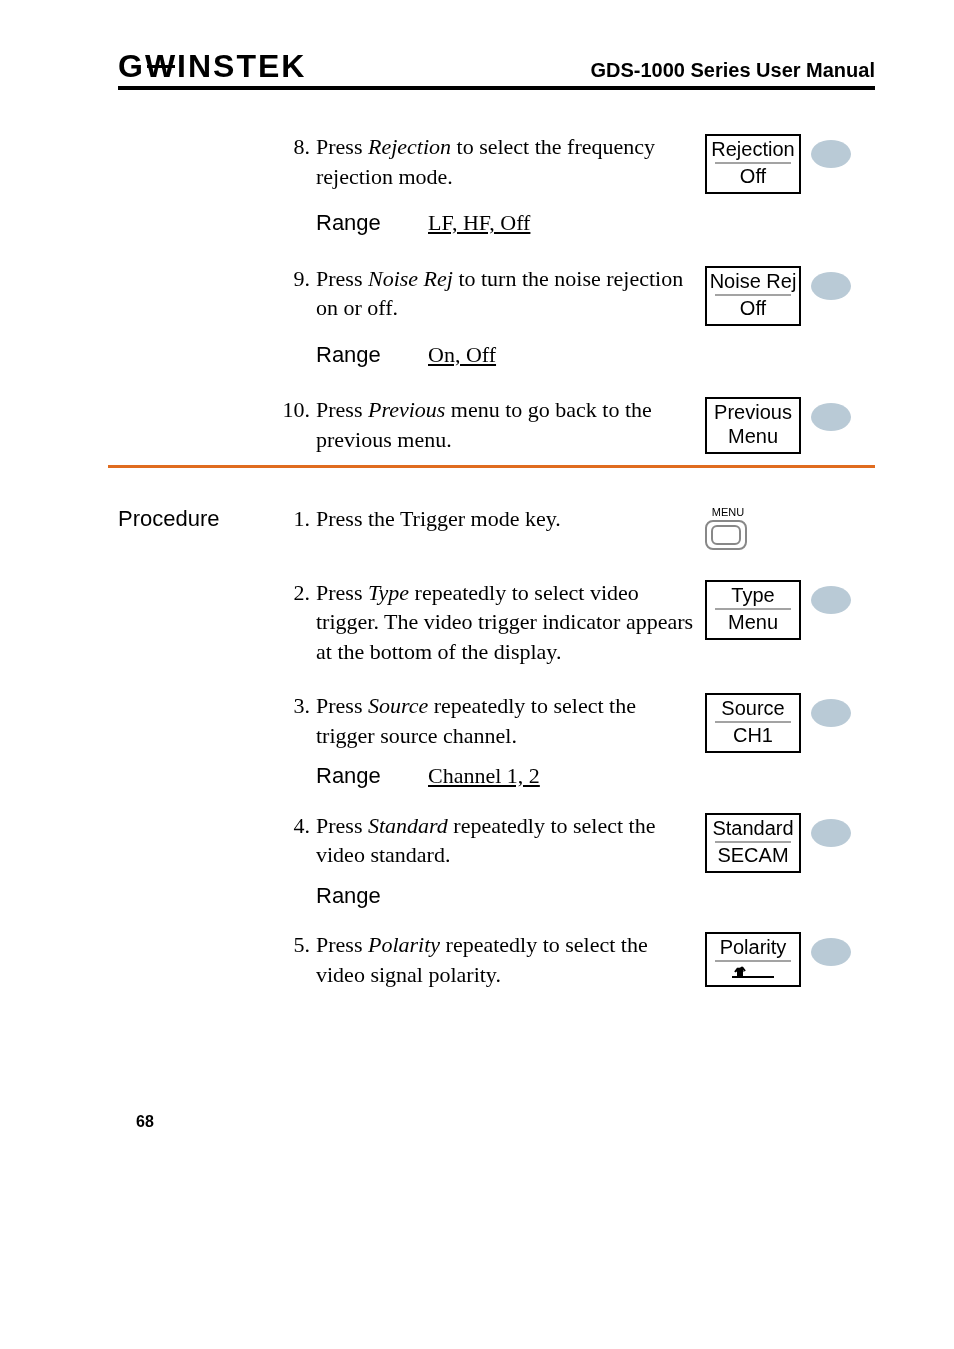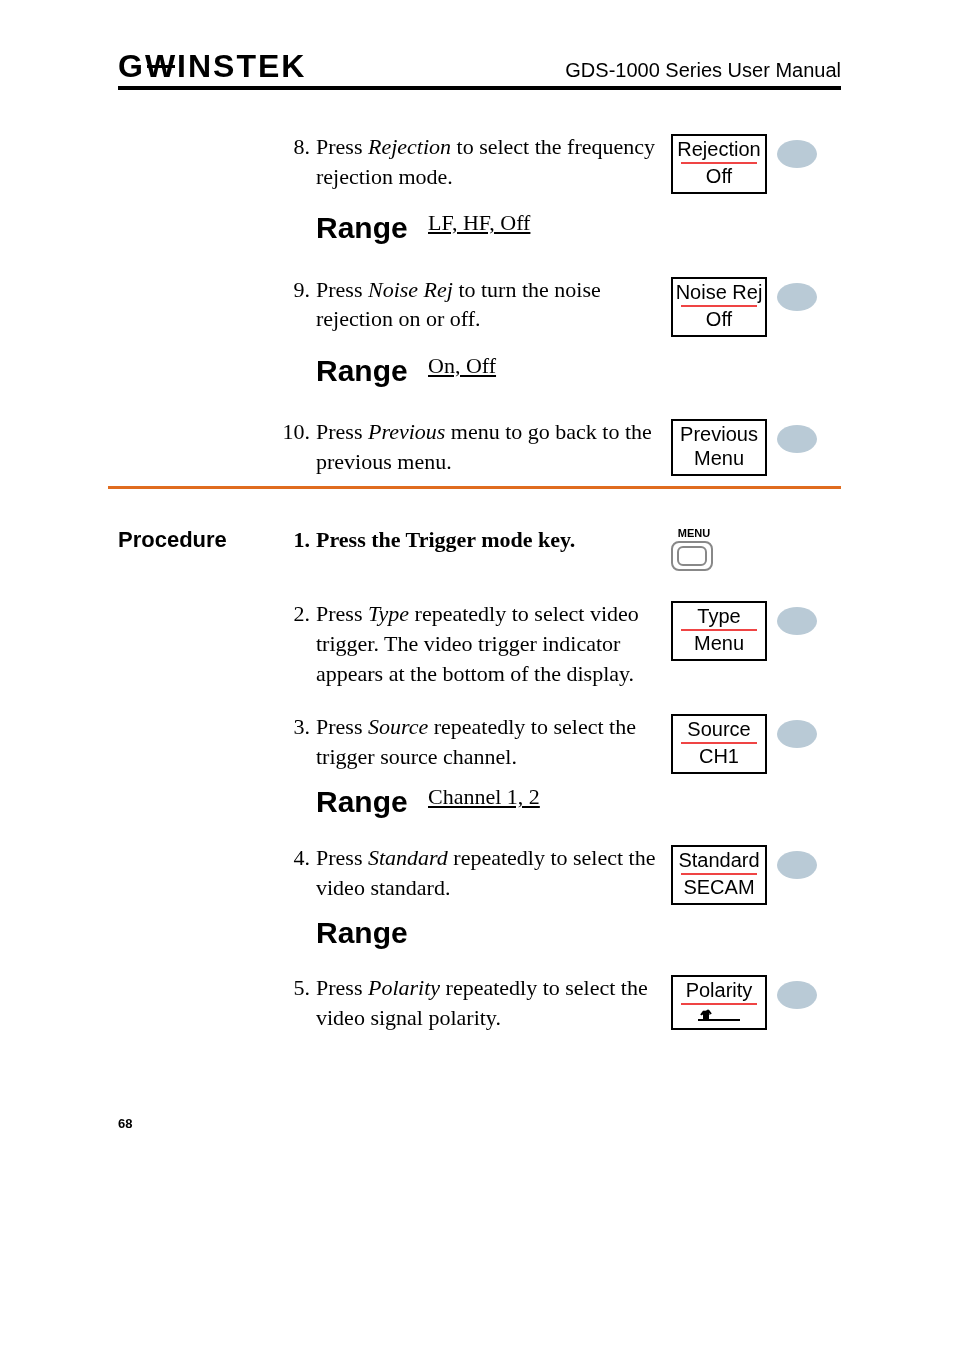--- a/index.html
+++ b/index.html
@@ -6,21 +6,21 @@
     margin: 0;
     padding: 0;
     background: #fff;
     font-family: "Palatino Linotype", "Book Antiqua", Georgia, serif;
     color: #000;
   }
   .page {
     width: 954px;
     height: 1171px;
     box-sizing: border-box;
-    padding: 50px 113px 0 118px;
+    padding: 50px 79px 0 118px;
     position: relative;
   }
   .header-row {
     display: flex;
     justify-content: space-between;
     align-items: flex-end;
     border-bottom: 4px solid #000;
     padding-bottom: 4px;
   }
   .brand {
@@ -38,21 +38,21 @@
     content: "";
     position: absolute;
     left: 2px;
     right: 2px;
     bottom: 14px;
     height: 3px;
     background: #000;
   }
   .doc-title {
     font-family: "Trebuchet MS", Arial, sans-serif;
-    font-weight: 400;
+    font-weight: 700;
     font-size: 20px;
   }
   .content {
     margin-top: 42px;
   }
   .step {
     display: flex;
     align-items: flex-start;
     margin-bottom: 4px;
   }
@@ -96,21 +96,21 @@
     font-family: Arial, Helvetica, sans-serif;
     font-size: 20px;
     text-align: center;
     line-height: 1.15;
     padding: 2px 0 4px;
   }
   .softkey .line1 {
     padding-bottom: 1px;
   }
   .softkey .line2 {
-    border-top: 2px solid #ef4444;
+    border-top: 2px solid #a3a3a3;
     margin: 0 8px;
     padding-top: 1px;
   }
   .softkey.no-divider .line2 {
     border-top: none;
     margin: 0;
     padding-top: 0;
   }
   .dot {
     width: 40px;
@@ -148,22 +148,21 @@
     box-sizing: border-box;
   }
   .range-row {
     display: flex;
     margin: 10px 0 22px 0;
   }
   .range-row .range-label {
     width: 112px;
     flex: 0 0 112px;
     font-family: "Trebuchet MS", Arial, sans-serif;
-    font-size: 30px;
-    font-weight: bold;
+    font-size: 22px;
   }
   .range-row .range-val {
     font-size: 22px;
     text-decoration: underline;
   }
   .section-title {
     font-family: "Trebuchet MS", Arial, sans-serif;
     font-size: 28px;
     margin-top: 30px;
     margin-bottom: 6px;
@@ -177,24 +176,24 @@
   .italic {
     font-style: italic;
   }
   .polarity-svg {
     display: block;
     margin: 0 auto;
   }
   .page-num {
     position: absolute;
     bottom: 40px;
-    left: 118px;
+    left: 136px;
     font-family: "Trebuchet MS", Arial, sans-serif;
     font-weight: 900;
-    font-size: 13px;
+    font-size: 16px;
   }
 </style>
 </head>
 <body>
 
 <div class="page">
 
   <div class="header-row">
     <div class="brand">
       <span>G</span><span class="u">W</span><span>INSTEK</span>
@@ -286,21 +285,21 @@
         <div class="softkey no-divider">
           <div class="line1">Previous</div>
           <div class="line2">Menu</div>
         </div>
         <div class="dot"></div>
       </div>
     </div>
 
     <div class="orange-rule"></div>
 
-    <div class="step" style="margin-bottom:28px;font-weight:bold;">
+    <div class="step" style="margin-bottom:28px;">
       <div class="left-col">Procedure</div>
       <div class="mid-col">
         <div class="ol-row">
           <div class="num">1.</div>
           <div class="txt">Press the Trigger mode key.</div>
         </div>
       </div>
       <div class="right-col">
         <div class="menu-key">
           <div class="label">MENU</div>

